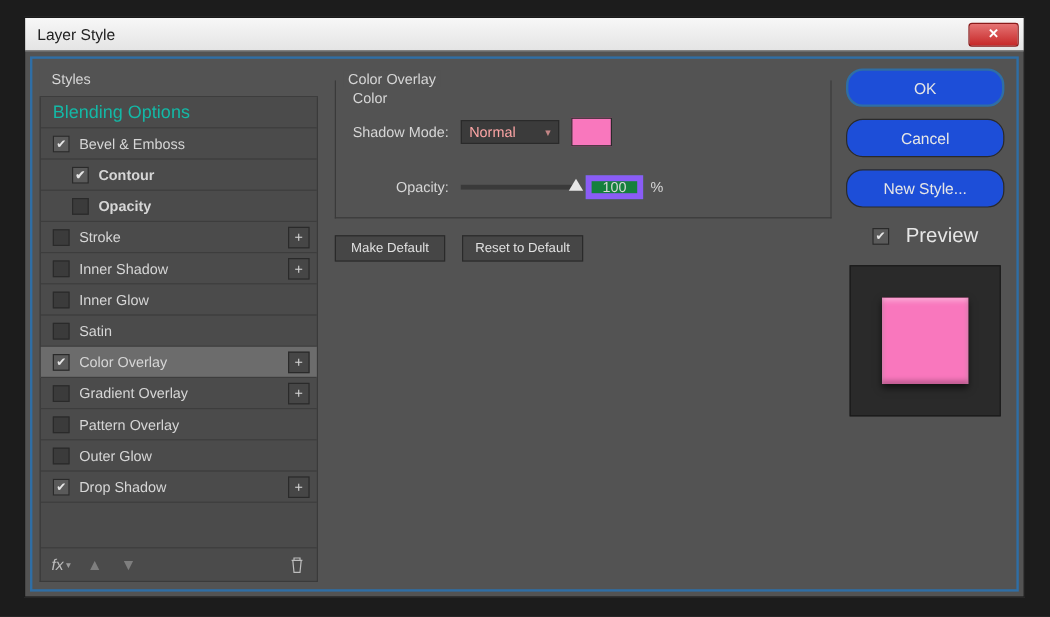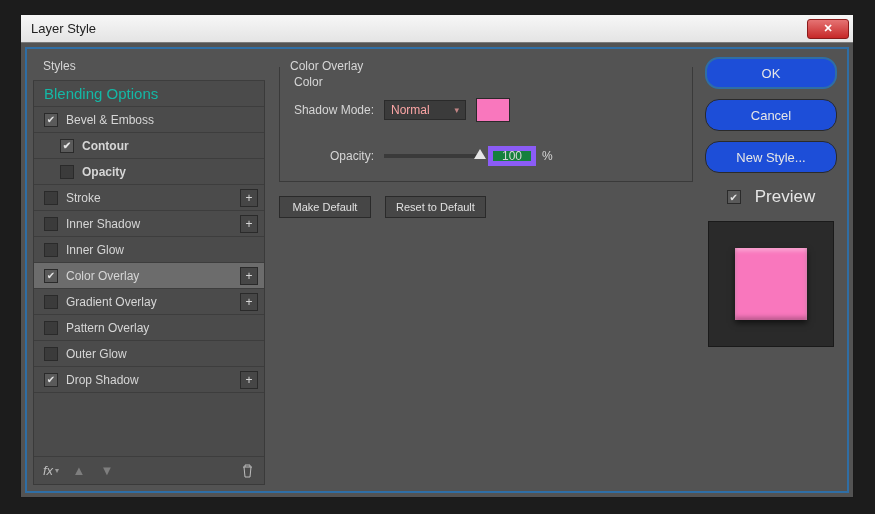--- a/index.html
+++ b/index.html
@@ -156,20 +156,24 @@
               <span class="plus-btn">+</span>
             </div>
             <div class="effect-row">
               <span class="cb"></span>
               <span>Inner Shadow</span>
               <span class="plus-btn">+</span>
             </div>
             <div class="effect-row">
               <span class="cb"></span>
               <span>Inner Glow</span>
+            </div>
+            <div class="effect-row">
+              <span class="cb"></span>
+              <span>Satin</span>
             </div>
             <div class="effect-row selected">
               <span class="cb checked"></span>
               <span>Color Overlay</span>
               <span class="plus-btn">+</span>
             </div>
             <div class="effect-row">
               <span class="cb"></span>
               <span>Gradient Overlay</span>
               <span class="plus-btn">+</span>

